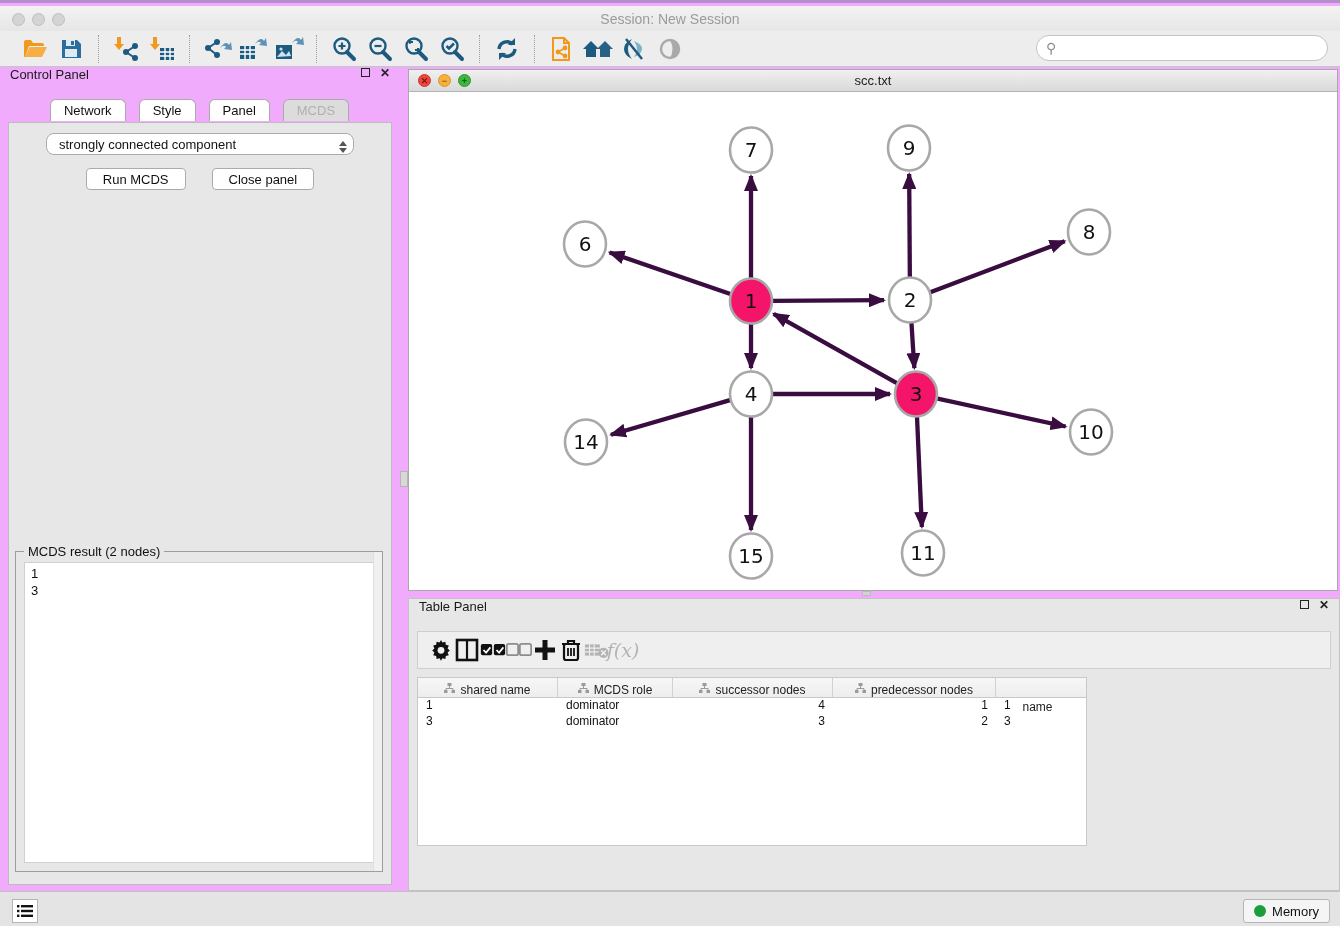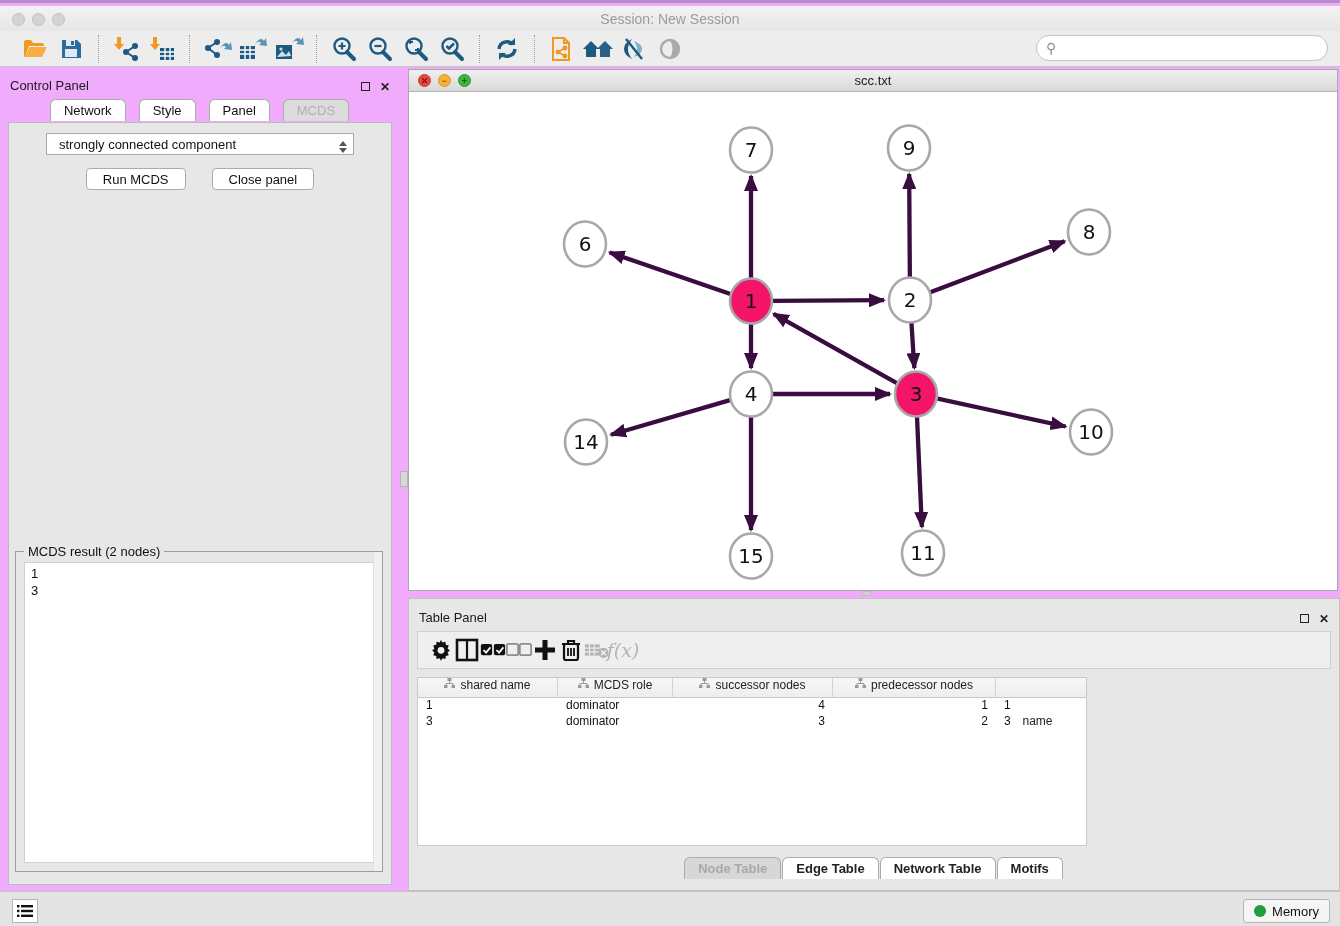--- a/index.html
+++ b/index.html
@@ -27,36 +27,36 @@
     justify-content:center; cursor:default; }
   #search-wrap { position:absolute; right:12px; top:4px; }
   #search-input { width:292px; height:26px; border:1px solid #c3c3c3;
     border-radius:13px; background:#fff; padding-left:30px; font-size:13px;
     outline:none; color:#333; }
   #search-icon { position:absolute; left:10px; top:5px; color:#8a8a8a;
     font-size:14px; }
 
   
   #control-panel { position:absolute; left:0; top:64px; width:400px; height:824px; }
-  .panel-head { height:26px; display:flex; align-items:flex-end; padding:0 10px;
+  .panel-head { height:26px; display:flex; align-items:flex-start; padding:0 10px;
     font-size:13px; color:#1a1a1a; }
   .panel-head .spacer { flex:1; }
   .mini-btn { font-size:12px; color:#222; margin-left:10px; line-height:1; }
   .float-box { width:9px; height:9px; border:1.5px solid #222; display:inline-block; }
   .tabs-row { position:relative; display:flex; justify-content:center; gap:12px;
     height:22px; margin-top:6px; z-index:2; }
   .tab { background:#fff; border:1px solid #ababab; border-bottom:none;
     border-radius:6px 6px 0 0; padding:3px 13px 0; font-size:13px; color:#111;
     margin-right:1px; height:22px; }
   .tab.disabled-sel { background:#dcdcdc; color:#b0b0b0; }
   #cp-pane { position:absolute; left:8px; right:8px; top:55px; bottom:6px;
     background:#e7e7e7; border:1px solid #bcbcbc; }
   #opt-label { text-align:center; margin-top:22px; font-size:13px; color:#111; }
   #criterion-select { position:relative; margin:10px auto 0; width:308px; height:22px;
-    background:#fff; border:1px solid #ababab; border-radius:0;
+    background:#fff; border:1px solid #ababab; border-radius:8px;
     font-size:13px; color:#111; display:flex; align-items:center; padding-left:12px; }
   .stepper { position:absolute; right:6px; top:3px; display:flex;
     flex-direction:column; line-height:0; }
   .stepper i { border:4px solid transparent; display:block; }
   .stepper .up { border-bottom:5px solid #555; margin-bottom:2px; }
   .stepper .dn { border-top:5px solid #555; }
   #cp-buttons { display:flex; justify-content:center; gap:26px; margin-top:13px; }
   .cp-btn { background:#fff; border:1px solid #ababab; border-radius:4px;
     height:22px; padding:0 16px; font-size:13px; color:#111;
     font-family:"Liberation Sans",sans-serif; }
@@ -99,21 +99,21 @@
     background:#efefef; border:1px solid #cfcfcf; display:flex; align-items:center;
     padding-left:10px; }
   .tp-icon { display:flex; align-items:center; justify-content:center;
     width:26px; height:26px; }
   #fx-icon { font-family:"DejaVu Serif", serif; font-style:italic; font-size:19px;
     color:#b3b3b3; }
   #tp-table { position:absolute; left:8px; top:78px; width:670px; bottom:44px;
     background:#fff; border:1px solid #c9c9c9; font-size:12px; }
   #tp-head { display:flex; background:linear-gradient(#f7f7f7,#ededed);
     border-bottom:1px solid #c9c9c9; height:20px; }
-  .th { display:flex; align-items:flex-start; justify-content:center; gap:5px;
+  .th { display:flex; align-items:flex-end; justify-content:center; gap:5px;
     border-right:1px solid #d2d2d2; color:#222; font-size:12px; position:relative; }
   .tr { display:flex; height:16px; }
   .td { padding:0 8px; color:#111; overflow:hidden; white-space:nowrap; }
   #tp-tabs { position:absolute; left:0; right:0; bottom:11px; display:flex;
     justify-content:center; height:22px; }
   .tp-tab { background:#fff; border:1px solid #ababab; padding:3px 13px 0;
     font-size:13px; font-weight:bold; color:#222; margin-right:1px;
     border-radius:6px 6px 0 0; border-bottom:none; height:22px; }
   .tp-tab.sel { background:#d7d7d7; color:#a9a9a9; }
 
@@ -523,26 +523,20 @@
           </div>
           <div class="tr">
             <div class="td" style="width: 140px; text-align: left;">3</div>
             <div class="td" style="width: 115px; text-align: left;">dominator</div>
             <div class="td" style="width: 160px; text-align: right;">3</div>
             <div class="td" style="width: 163px; text-align: right;">2</div>
             <div class="td" style="width: 84px; text-align: left;">3</div>
           </div>
         </div>
     </div>
-    <div id="tp-tabs">
-        <span class="tp-tab sel">Node Table</span>
-        <span class="tp-tab">Edge Table</span>
-        <span class="tp-tab">Network Table</span>
-        <span class="tp-tab">Motifs</span>
-      </div>
   </div>
 
   <div id="status-bar">
     <span id="list-btn">
       <svg width="16" height="14" viewBox="0 0 16 14">
           <g fill="#111">
             <rect x="0" y="1" width="2.4" height="2.4"></rect>
             <rect x="4" y="1" width="12" height="2.4"></rect>
             <rect x="0" y="5.8" width="2.4" height="2.4"></rect>
             <rect x="4" y="5.8" width="12" height="2.4"></rect>

